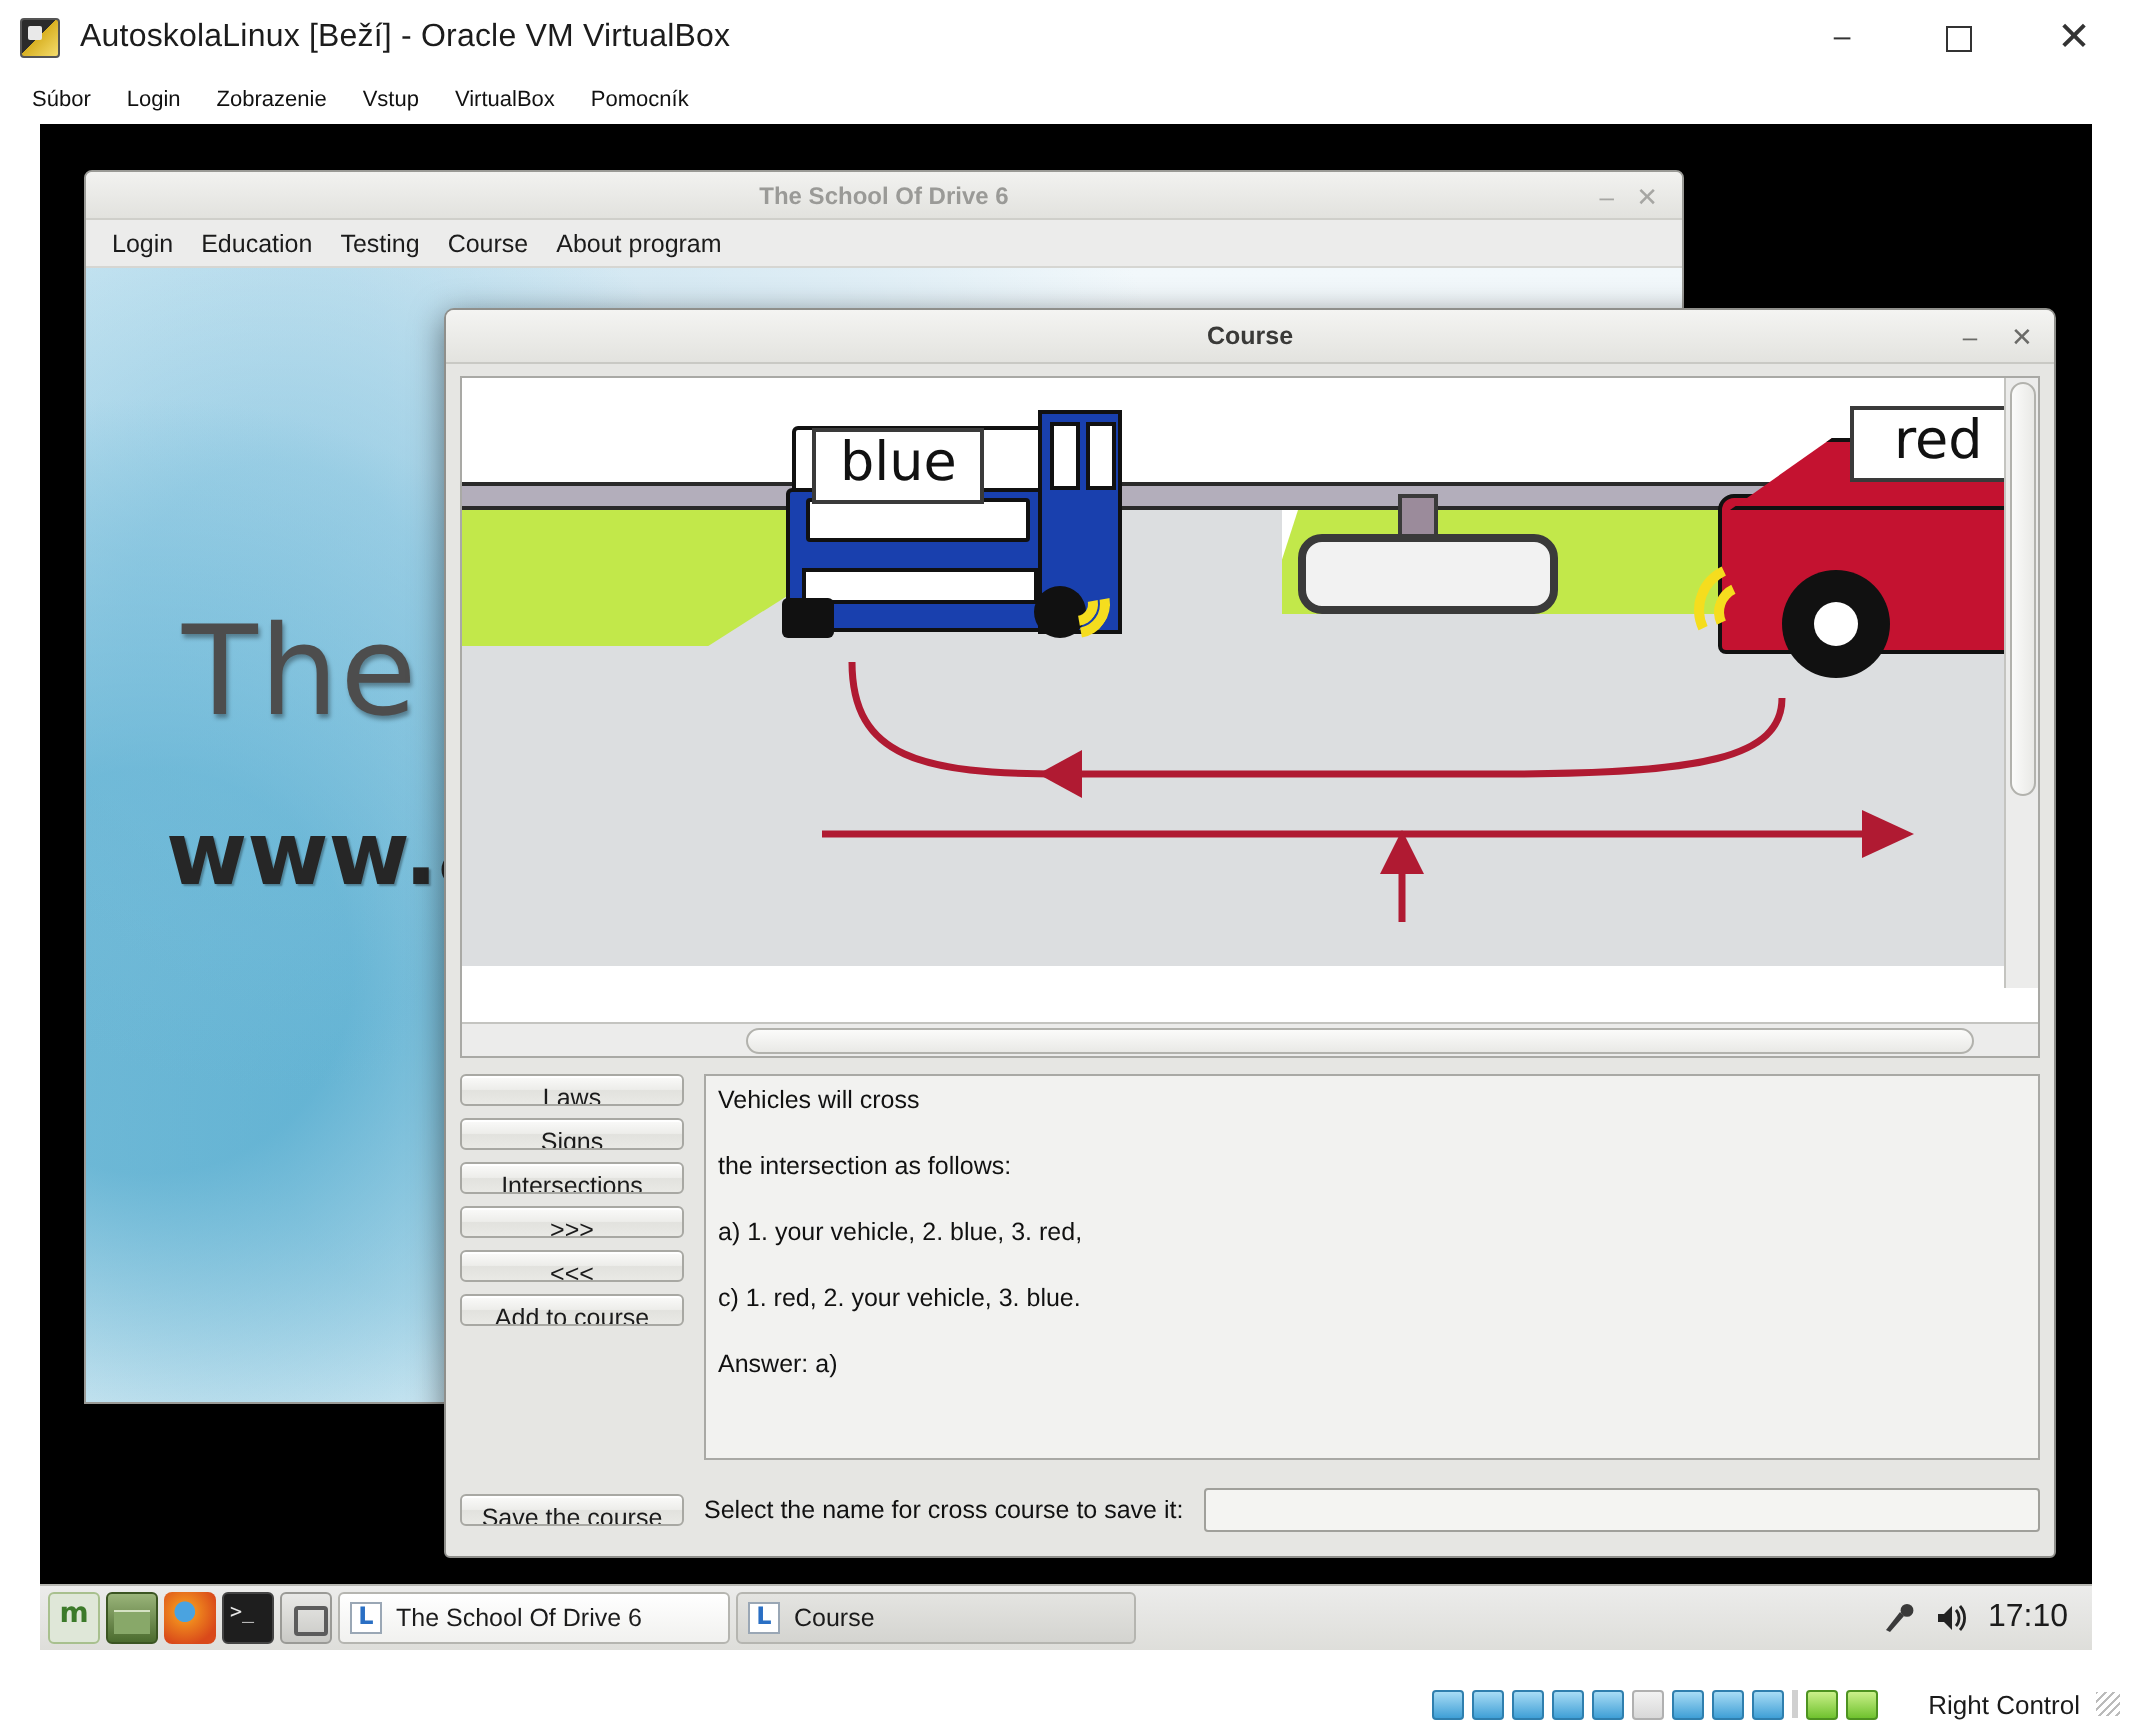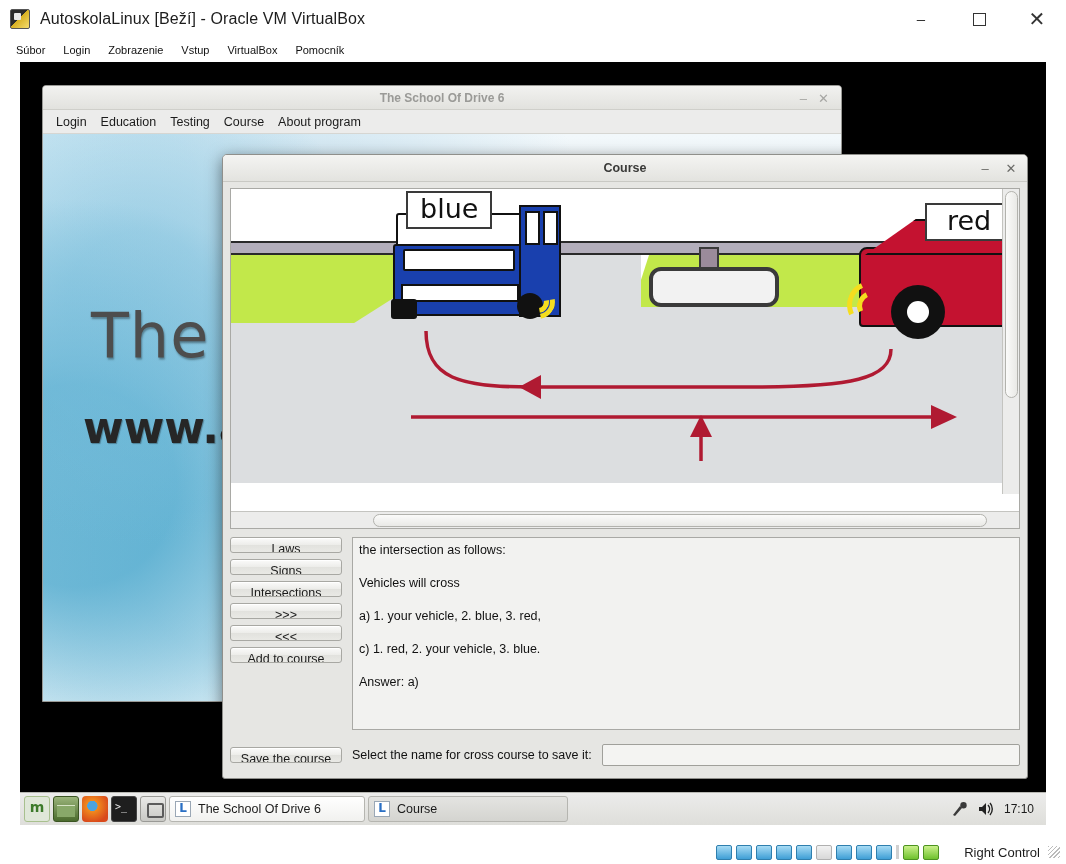--- a/index.html
+++ b/index.html
@@ -148,21 +148,21 @@
     flex:1 1 auto; position:relative; overflow:hidden; background:#ffffff;
   }
   #illustration {
     position:absolute; left:0; top:0; width:785px; height:500px;
   }
   .lbl-box {
     position:absolute; background:#ffffff; border:2px solid #3a3a3a;
     font-family:"DejaVu Sans", sans-serif; font-size:27px; color:#111;
     padding:1px 12px 3px 12px; line-height:1.1;
   }
-  #lbl-blue { left:175px; top:2px; }
+  #lbl-blue { left:175px; top:25px; }
   #lbl-red  { left:694px; top:14px;padding-left:20px; }
 
   .road { position:absolute; background:#dcdee0; }
   .grass { position:absolute; background:#c2e84a; }
   .kerb { position:absolute; background:#b3aebb; border-top:2px solid #2a2a2a; border-bottom:2px solid #2a2a2a; }
 
   
   .truck-body { position:absolute; background:#1940ae; border:2.5px solid #111; }
   .truck-white { position:absolute; background:#ffffff; border:2px solid #111; }
   .wheel { position:absolute; background:#111; border-radius:50%; }
@@ -256,21 +256,21 @@
     width:16px; height:16px; flex:0 0 16px; background:#ffffff;
     border:1px solid #9aa7b5; position:relative;
   }
   .app-icon::after {
     content:"L"; position:absolute; left:0; right:0; top:-1px; text-align:center;
     font-size:12px; font-weight:bold; color:#2a6fc4;
     font-family:"DejaVu Sans", sans-serif;
   }
   #tray { margin-left:auto; display:flex; align-items:center; gap:9px; padding-right:8px; }
   #tray-mic, #tray-vol { width:18px; height:18px; position:relative; }
-  #clock { font-size:12px; color:#1b1b1b; }
+  #clock { font-size:16px; color:#1b1b1b; }
 
   
   #vbox-statusbar {
     flex:0 0 24px; height:24px; background:#ffffff;
     display:flex; align-items:center; justify-content:flex-end;
     padding-right:6px; gap:4px;
   }
   .sb-icon {
     width:16px; height:15px; border-radius:2px; position:relative; flex:0 0 16px;
     background:linear-gradient(to bottom,#a8dcf5,#3f9fd6);
@@ -421,22 +421,22 @@
           <div id="btn-column">
             <div class="jbtn">Laws</div>
             <div class="jbtn">Signs</div>
             <div class="jbtn">Intersections</div>
             <div class="jbtn">&gt;&gt;&gt;</div>
             <div class="jbtn">&lt;&lt;&lt;</div>
             <div class="jbtn">Add to course</div>
           </div>
 
           <div id="text-pane">
+            <div class="qline">Vehicles will cross</div>
             <div class="qline">the intersection as follows:</div>
-            <div class="qline">Vehicles will cross</div>
             <div class="qline">a) 1. your vehicle, 2. blue, 3. red,</div>
             <div class="qline">c) 1. red, 2. your vehicle, 3. blue.</div>
             <div class="qline">Answer: a)</div>
           </div>
         </div>
 
         <div id="bottom-row">
           <div class="jbtn" id="save-btn">Save the course</div>
           <div id="save-label">Select the name for cross course to save it:</div>
           <input id="course-name-input" type="text" value="" placeholder="" style="">

